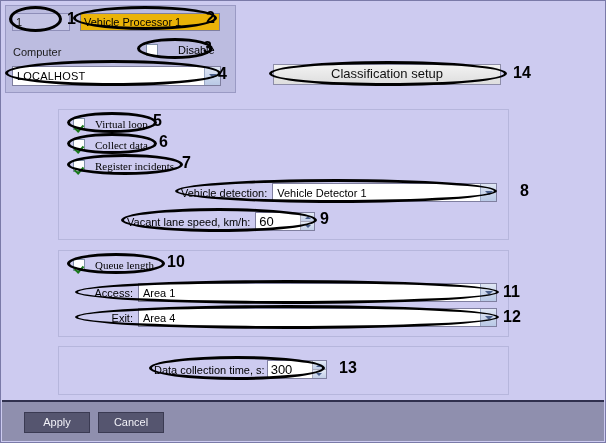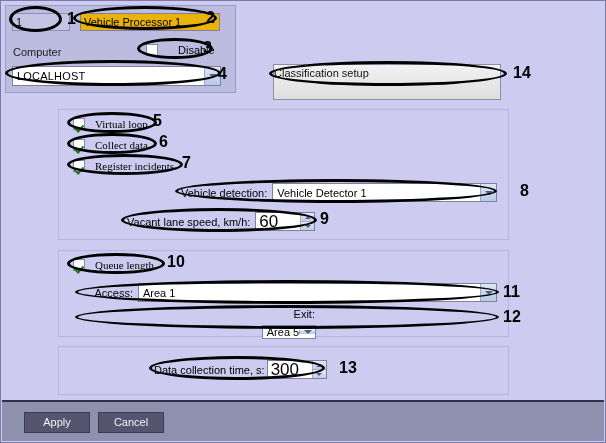--- a/index.html
+++ b/index.html
@@ -77,43 +77,43 @@
     content:""; width:0;height:0;
     border-left:4px solid transparent; border-right:4px solid transparent;
     border-top:4px solid #4a5f8a;
   }
 
   
   .spin {
     display:flex; align-items:stretch;
     background:#fff; border:1px solid #7f7f9f; height:19px;
   }
-  .spin .sv { width:44px; padding-left:3px; font-size:17px; line-height:17px; }
+  .spin .sv { width:44px; padding-left:3px; font-size:13px; line-height:17px; }
   .spin .sbtns { width:14px; display:flex; flex-direction:column;
     border-left:1px solid #aab; }
   .spin .sbtns div {
     flex:1; background:linear-gradient(#e4eaf6,#c2cfe8);
     display:flex; align-items:center; justify-content:center;
   }
   .spin .sbtns div:first-child::after {
     content:""; border-left:3px solid transparent;border-right:3px solid transparent;
     border-bottom:3px solid #4a5f8a;
   }
   .spin .sbtns div:last-child { border-top:1px solid #aab; }
   .spin .sbtns div:last-child::after {
     content:""; border-left:3px solid transparent;border-right:3px solid transparent;
     border-top:3px solid #4a5f8a;
   }
 
   
   #classification-btn {
-    position:absolute; left:272px; top:63px; width:228px; height:36px;
+    position:absolute; left:272px; top:63px; width:228px; height:21px;
     background:linear-gradient(#f2f2f2,#dedede);
     border:1px solid #8d8da8;
-    font-size:11px; line-height:17px;
+    font-size:13px; text-align:center; line-height:17px;
     color:#111;
   }
 
   
   .grp {
     position:absolute;
     border:1px solid #b6b6dc;
     background:transparent;
   }
   #grp-detection { left:57px; top:108px; width:451px; height:131px; }
@@ -225,24 +225,24 @@
     </div>
 
     <div style="position:absolute; left:22px; top:32px; width:416px; display:flex; align-items:center; gap:5px;">
       <span class="lab" style="width:52px;">Access:</span>
       <span class="combo" style="flex:1;">
         <span class="cv">Area 1</span>
         <span class="ddbtn"></span>
       </span>
     </div>
 
-    <div style="position:absolute; left:22px; top:57px; width:416px; display:flex; align-items:center; gap:5px;flex-direction:column;">
+    <div style="position:absolute; left:22px; top:57px; width:416px; display:flex; align-items:center; gap:5px;">
       <span class="lab" style="width:52px;">Exit:</span>
       <span class="combo" style="flex:1;">
-        <span class="cv">Area 5</span>
+        <span class="cv">Area 4</span>
         <span class="ddbtn"></span>
       </span>
     </div>
   </div>
 
   <div class="grp" id="grp-collect">
     <div style="position:absolute; left:95px; top:13px; display:flex; align-items:center; gap:2px;">
       <span class="lab">Data collection time, s:</span>
       <span class="spin">
         <span class="sv">300</span>

